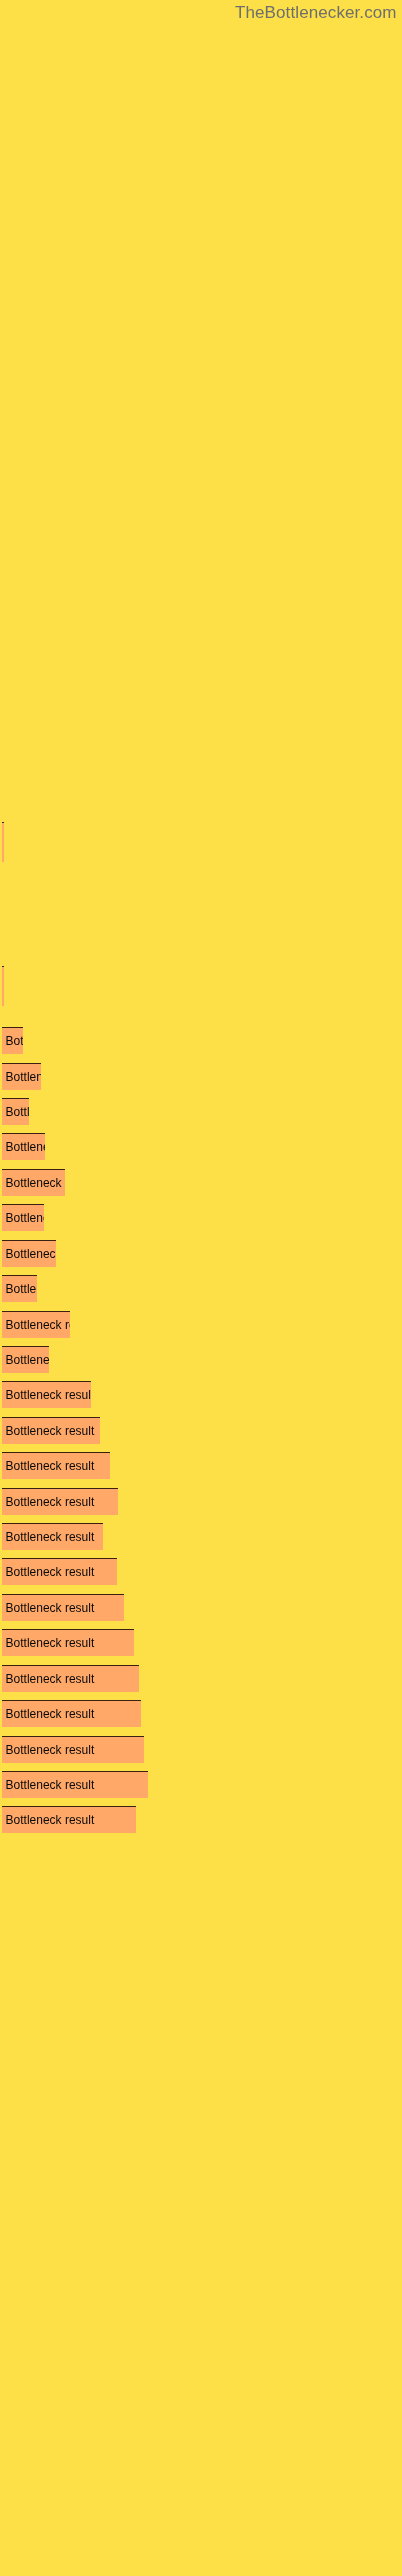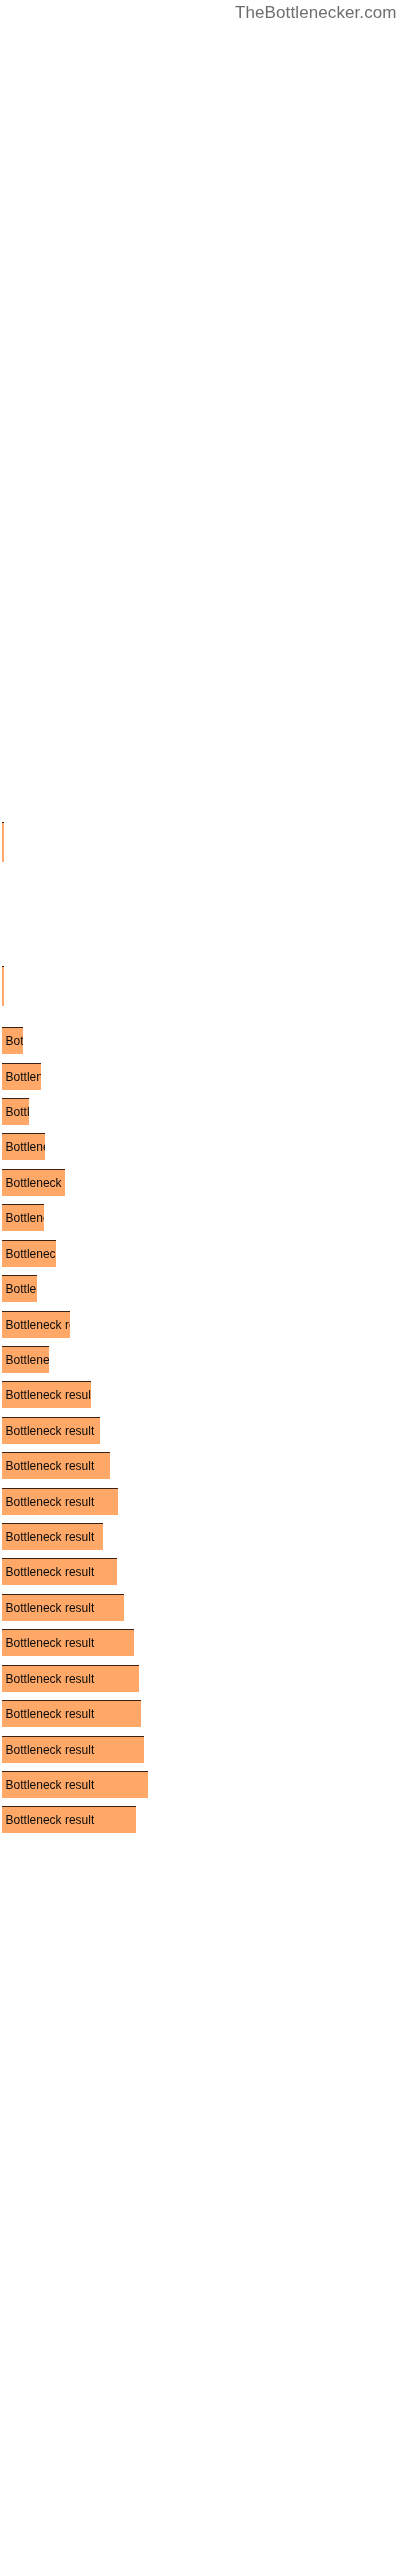--- a/index.html
+++ b/index.html
@@ -13,21 +13,21 @@
     height: 2576px;
     position: relative;
     overflow: hidden;
     font-family: "Liberation Sans", sans-serif;
     -webkit-font-smoothing: antialiased;
   }
   #page-root {
     position: relative;
     width: 403px;
     height: 2576px;
-    background: #ffffff;
+    background: #fde047;
   }
   .watermark {
     position: absolute;
     right: 6.4px;
     top: 1.6px;
     color: #6e6e6e;
     font-size: 17px;
     font-family: "Liberation Sans", sans-serif;
     letter-spacing: 0.1px;
     white-space: nowrap;

